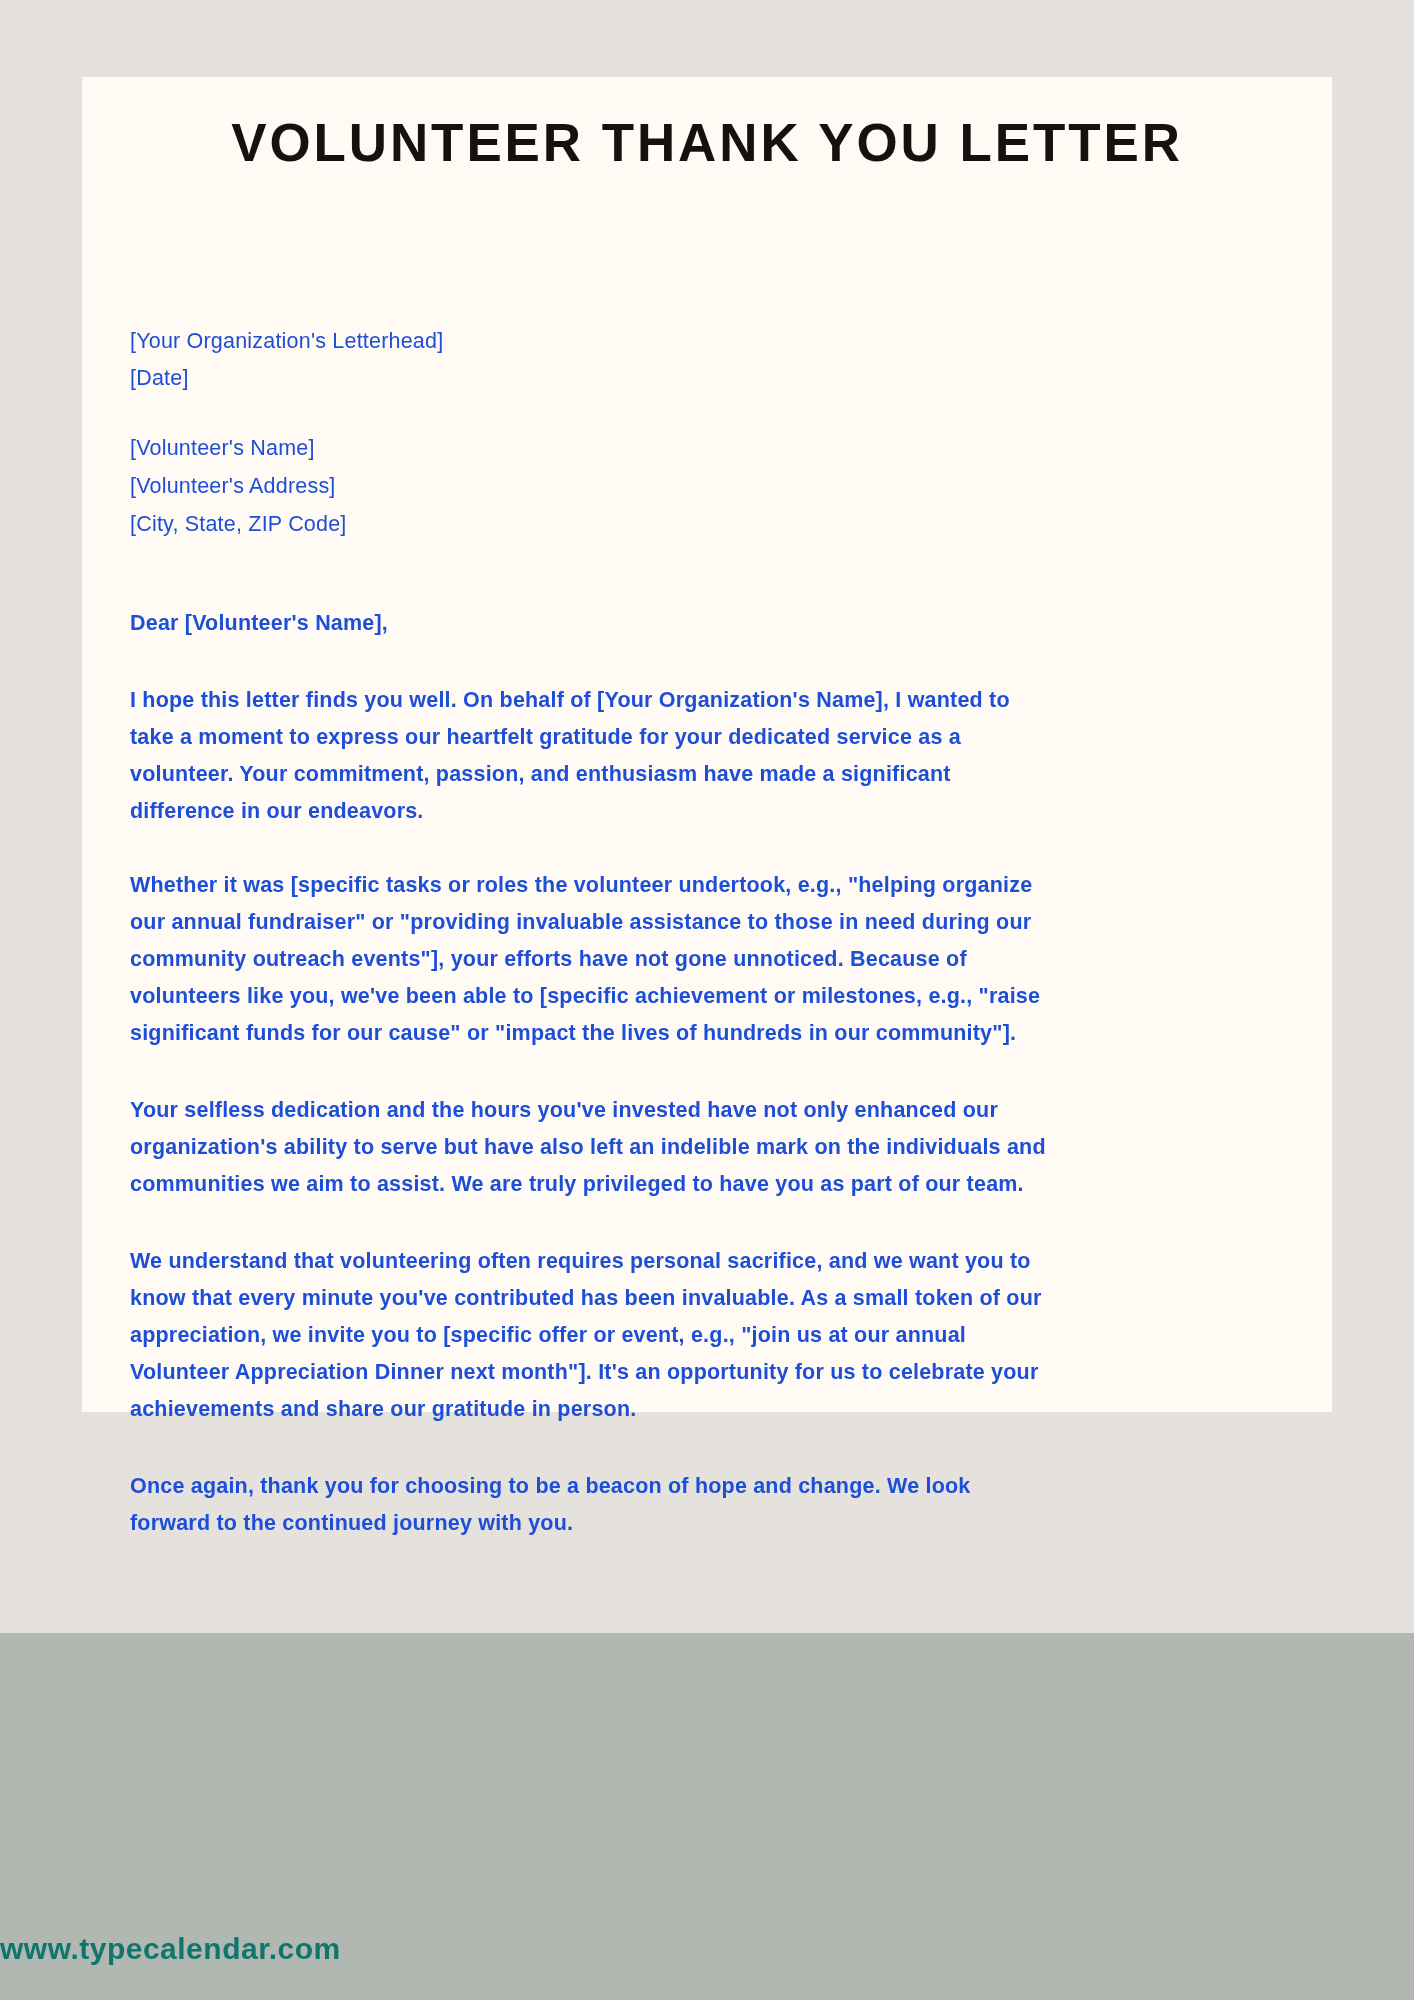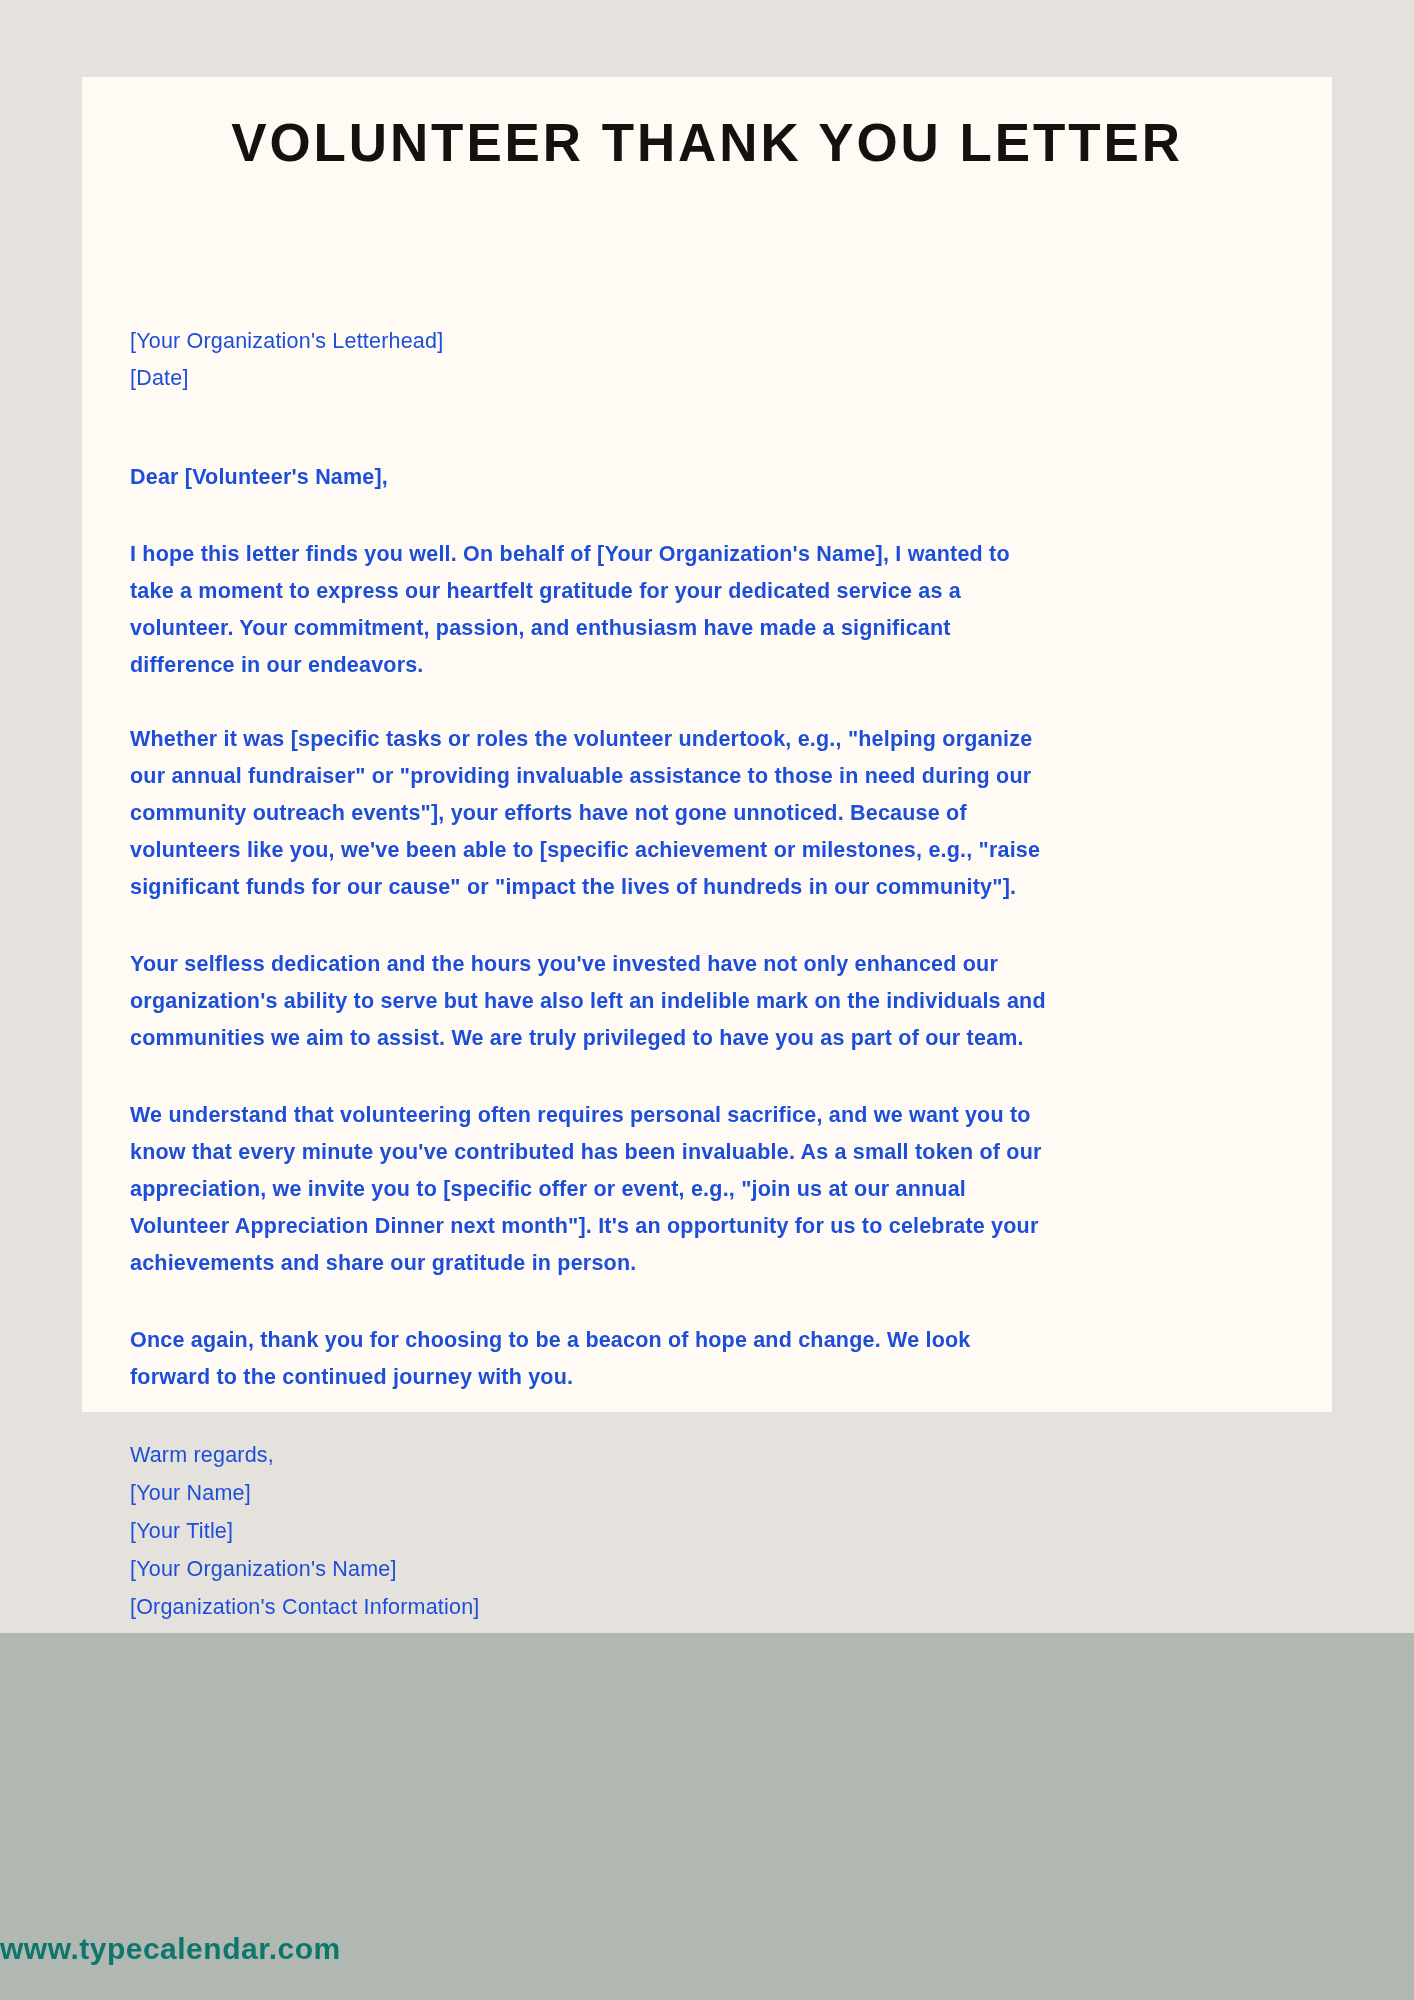--- a/index.html
+++ b/index.html
@@ -76,20 +76,23 @@
 
   <div class="band"></div>
 
   <div class="paper">
 
     <h1 class="doc-title">VOLUNTEER THANK YOU LETTER</h1>
 
     <div class="block address-block">[Your Organization's Letterhead]
 [Date]</div>
 
+    <div class="block recipient-block">[Volunteer's Name]
+[Volunteer's Address]
+[City, State, ZIP Code]</div>
 
     <div class="block salutation">Dear [Volunteer's Name],</div>
 
     <div class="block paragraph">I hope this letter finds you well. On behalf of [Your Organization's Name], I wanted to
 take a moment to express our heartfelt gratitude for your dedicated service as a
 volunteer. Your commitment, passion, and enthusiasm have made a significant
 difference in our endeavors.</div>
 
     <div class="block paragraph p2">Whether it was [specific tasks or roles the volunteer undertook, e.g., "helping organize
 our annual fundraiser" or "providing invaluable assistance to those in need during our
@@ -103,23 +106,18 @@
 
     <div class="block paragraph">We understand that volunteering often requires personal sacrifice, and we want you to
 know that every minute you've contributed has been invaluable. As a small token of our
 appreciation, we invite you to [specific offer or event, e.g., "join us at our annual
 Volunteer Appreciation Dinner next month"]. It's an opportunity for us to celebrate your
 achievements and share our gratitude in person.</div>
 
     <div class="block paragraph">Once again, thank you for choosing to be a beacon of hope and change. We look
 forward to the continued journey with you.</div>
 
-    <div class="block closing-block">Warm regards,
-[Your Name]
-[Your Title]
-[Your Organization's Name]
-[Organization's Contact Information]</div>
 
   </div>
 
   <div class="footer-url">www.typecalendar.com</div>
 
 </div>
 
 </body></html>

